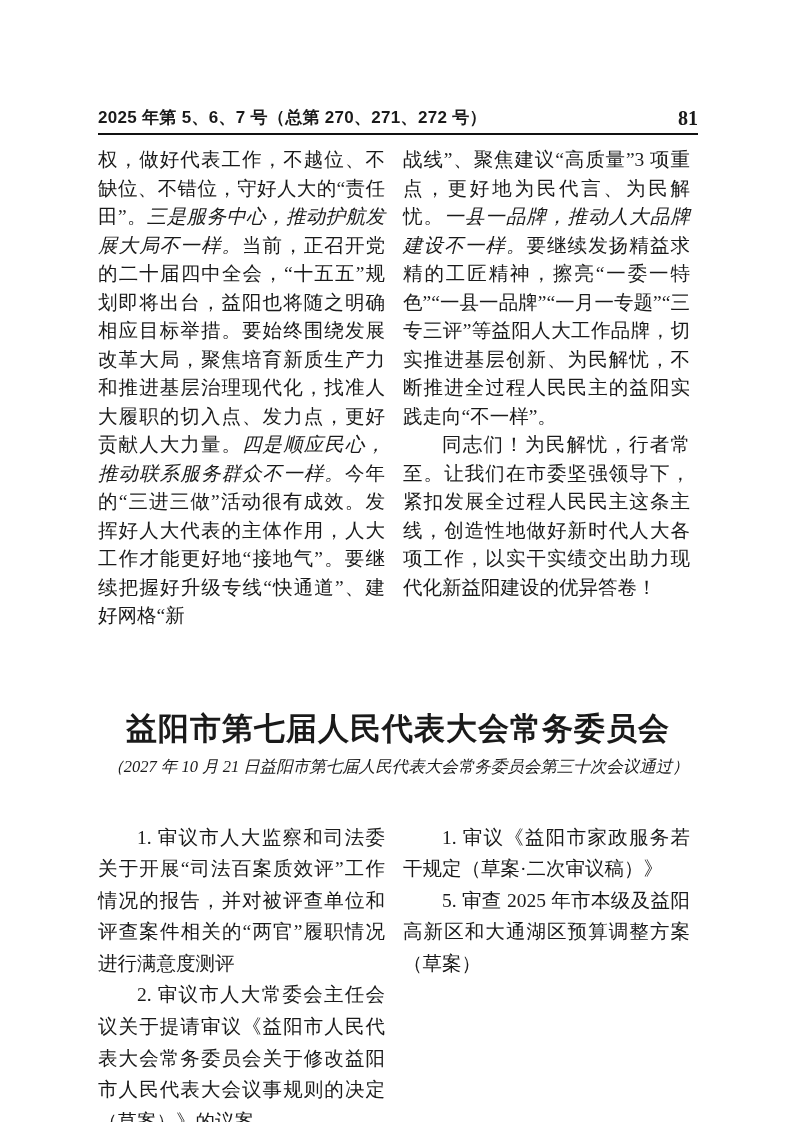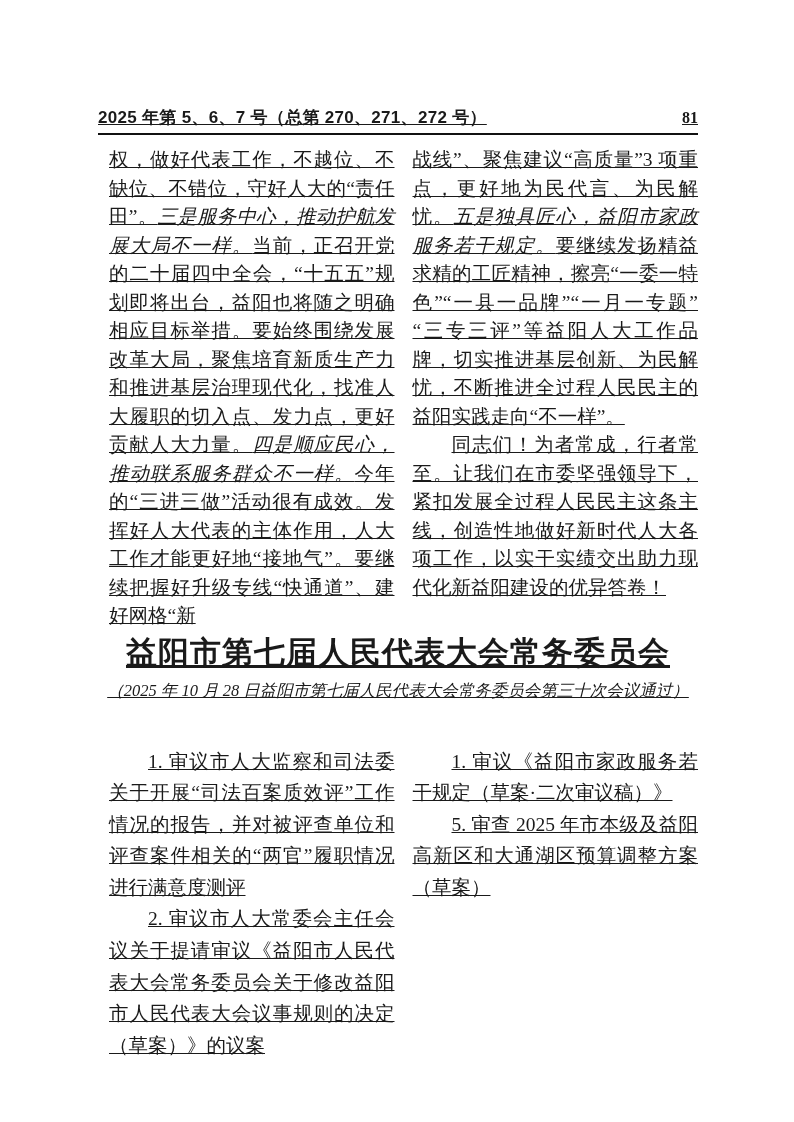--- a/index.html
+++ b/index.html
@@ -8,54 +8,53 @@
     width: 794px; height: 1122px;
     font-family: "Liberation Serif", "DejaVu Serif", serif;
     color: #1a1a1a;
     overflow: hidden;
   }
   .page {
     width: 794px; height: 1122px;
     background: #ffffff;
     padding: 108px 96px 11px 98px;
     overflow: hidden;
-    text-decoration: underline;
   }
   
   .page-header {
     display: flex;
     justify-content: space-between;
     align-items: flex-end;
     border-bottom: 2.5px solid #111111;
     padding-bottom: 5px;
   }
   .issue {
     font-family: "Liberation Sans", "DejaVu Sans", sans-serif;
     font-weight: bold;
     font-size: 17px;
     line-height: 20px;
     letter-spacing: 0.3px;
   }
   .pagenum {
     font-weight: bold;
-    font-size: 16px;
+    font-size: 20px;
     line-height: 20px;
   }
   
-  .two-col { display: flex; gap: 18px; margin-left: 11px; }
+  .two-col { display: flex; gap: 18px; }
   .two-col .col { width: 287px; text-align: justify; }
   .article { margin-top: 11px; }
   .article .col { font-size: 19.5px; line-height: 28.5px; }
   .agenda { margin-top: 44px; }
   .agenda .col { font-size: 19.5px; line-height: 31.6px; }
   .para { margin: 0; }
   .indent { text-indent: 2em; }
   .kai { font-style: italic; } 
   
-  .agenda-head { text-align: center; }
+  .agenda-head { margin-top: 76px; text-align: center; }
   .title-line {
     font-size: 31px;
     font-weight: bold;
     line-height: 43px;
     letter-spacing: 1px;
   }
   .subtitle {
     margin-top: 6px;
     font-size: 16.5px;
     line-height: 22px;
@@ -70,28 +69,28 @@
   <header class="page-header">
     <span class="issue">2025 年第 5、6、7 号（总第 270、271、272 号）</span>
     <span class="pagenum">81</span>
   </header>
 
   <section class="article two-col">
     <div class="col">
         <p class="para"><span class="norm">权，做好代表工作，不越位、不缺位、不错位，守好人大的“责任田”。</span><span class="kai">三是服务中心，推动护航发展大局不一样。</span><span class="norm">当前，正召开党的二十届四中全会，“十五五”规划即将出台，益阳也将随之明确相应目标举措。要始终围绕发展改革大局，聚焦培育新质生产力和推进基层治理现代化，找准人大履职的切入点、发力点，更好贡献人大力量。</span><span class="kai">四是顺应民心，推动联系服务群众不一样。</span><span class="norm">今年的“三进三做”活动很有成效。发挥好人大代表的主体作用，人大工作才能更好地“接地气”。要继续把握好升级专线“快通道”、建好网格“新</span></p>
       </div>
     <div class="col">
-        <p class="para"><span class="norm">战线”、聚焦建议“高质量”3 项重点，更好地为民代言、为民解忧。</span><span class="kai">五是独具匠心，益阳市家政服务若干规定。</span><span class="norm">要继续发扬精益求精的工匠精神，擦亮“一委一特色”“一县一品牌”“一月一专题”“三专三评”等益阳人大工作品牌，切实推进基层创新、为民解忧，不断推进全过程人民民主的益阳实践走向“不一样”。</span></p>
-        <p class="para indent"><span class="norm">同志们！为者常成，行者常至。让我们在市委坚强领导下，紧扣发展全过程人民民主这条主线，创造性地做好新时代人大各项工作，以实干实绩交出助力现代化新益阳建设的优异答卷！</span></p>
+        <p class="para"><span class="norm">战线”、聚焦建议“高质量”3 项重点，更好地为民代言、为民解忧。</span><span class="kai">一县一品牌，推动人大品牌建设不一样。</span><span class="norm">要继续发扬精益求精的工匠精神，擦亮“一委一特色”“一县一品牌”“一月一专题”“三专三评”等益阳人大工作品牌，切实推进基层创新、为民解忧，不断推进全过程人民民主的益阳实践走向“不一样”。</span></p>
+        <p class="para indent"><span class="norm">同志们！为民解忧，行者常至。让我们在市委坚强领导下，紧扣发展全过程人民民主这条主线，创造性地做好新时代人大各项工作，以实干实绩交出助力现代化新益阳建设的优异答卷！</span></p>
       </div>
   </section>
 
   <section class="agenda-head">
     <div class="title-line">益阳市第七届人民代表大会常务委员会</div>
-    <p class="subtitle">（2025 年 10 月 28 日益阳市第七届人民代表大会常务委员会第三十次会议通过）</p>
+    <p class="subtitle">（2027 年 10 月 21 日益阳市第七届人民代表大会常务委员会第三十次会议通过）</p>
   </section>
 
   <section class="agenda two-col">
     <div class="col">
         <p class="para indent"><span class="norm">1. 审议市人大监察和司法委关于开展“司法百案质效评”工作情况的报告，并对被评查单位和评查案件相关的“两官”履职情况进行满意度测评</span></p>
         <p class="para indent"><span class="norm">2. 审议市人大常委会主任会议关于提请审议《益阳市人民代表大会常务委员会关于修改益阳市人民代表大会议事规则的决定（草案）》的议案</span></p>
       </div>
     <div class="col">
         <p class="para indent"><span class="norm">1. 审议《益阳市家政服务若干规定（草案·二次审议稿）》</span></p>
         <p class="para indent"><span class="norm">5. 审查 2025 年市本级及益阳高新区和大通湖区预算调整方案（草案）</span></p>

